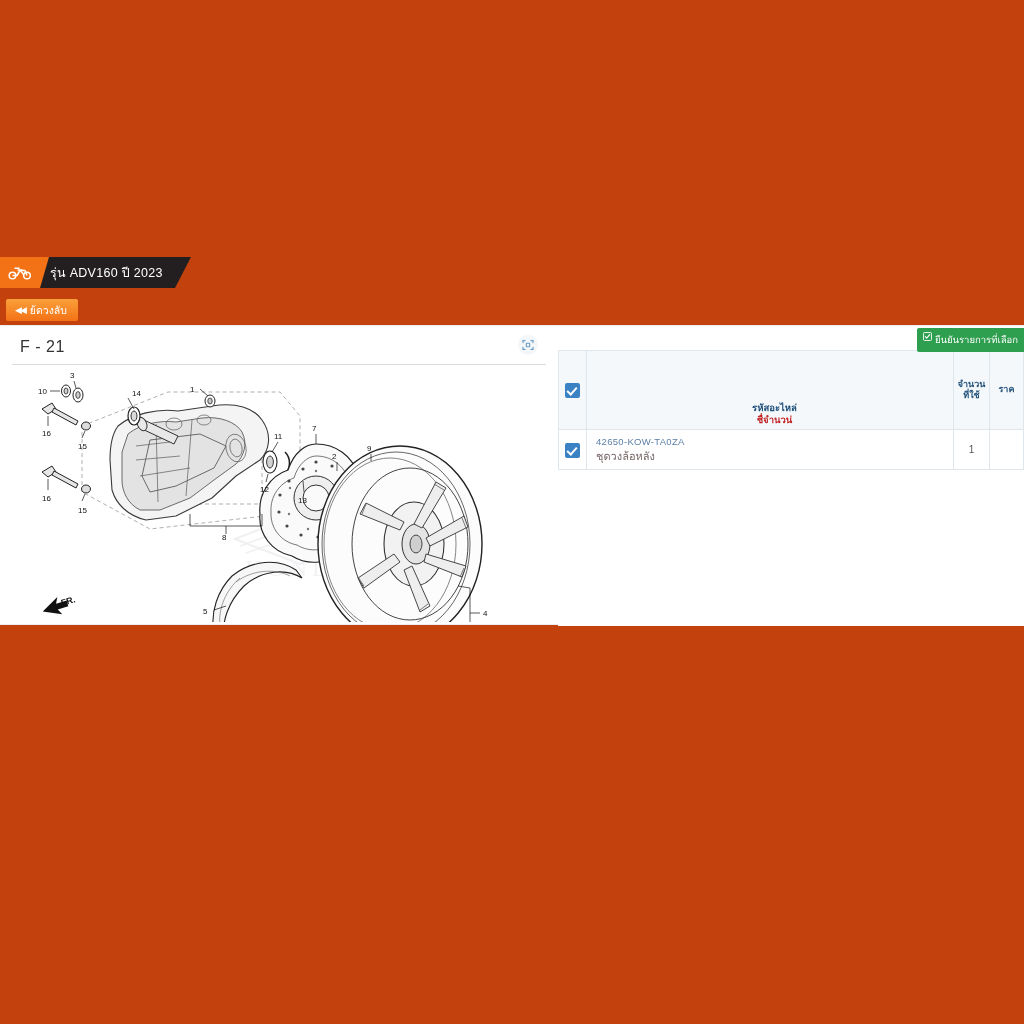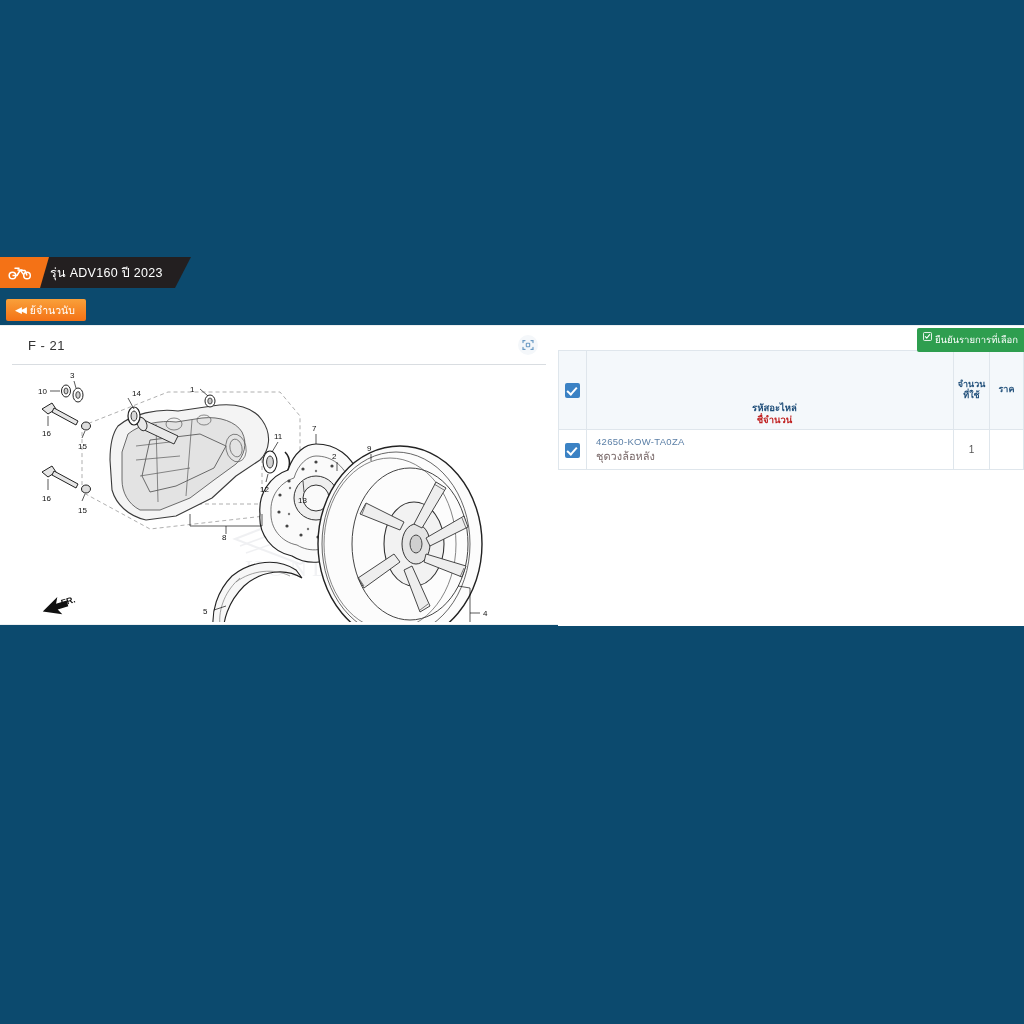--- a/index.html
+++ b/index.html
@@ -2,21 +2,21 @@
 <html><head>
 <meta charset="utf-8">
 <style>
   * { box-sizing: border-box; margin: 0; padding: 0; }
   html, body {
     width: 1024px; height: 1024px;
     background: #ffffff;
     font-family: "Liberation Sans", sans-serif;
     overflow: hidden;
   }
-  #page { position: relative; width: 1024px; height: 1024px; background: #0c4a6e; text-decoration: underline; }
+  #page { position: relative; width: 1024px; height: 1024px; background: #c2410c; text-decoration: underline; }
 
   
   .model-banner {
     position: absolute; left: 0; top: 257px;
     height: 31px; display: flex; align-items: stretch;
   }
   .model-banner-icon {
     width: 40px; background: #f47216;
     display: flex; align-items: center; justify-content: center;
     position: relative; z-index: 2;
@@ -63,22 +63,22 @@
   
   .diagram-panel {
     position: absolute; left: 0; top: 0; width: 558px; height: 300px;
   }
   .diagram-head {
     position: relative; height: 33px;
     margin: 6px 12px 0 12px;
     border-bottom: 1px solid #d9dde1;
   }
   .fig-code {
-    position: absolute; left: 16px; top: 6px;
-    font-size: 13px; color: #333; letter-spacing: .5px;
+    position: absolute; left: 8px; top: 6px;
+    font-size: 16px; color: #333; letter-spacing: .5px;
   }
   .fig-title {
     position: absolute; left: 0; right: 36px; top: 7px;
     text-align: center; font-size: 11.5px; color: #222;
   }
   .fig-title .th { font-weight: 600; }
   .fig-title .en { letter-spacing: .4px; }
   .expand-icon {
     position: absolute; right: 8px; top: 3px;
     width: 20px; height: 20px; border-radius: 50%;
@@ -157,21 +157,21 @@
         <path d="M7 3.2 L11 3.2" stroke="#fff" stroke-width="1.5" stroke-linecap="round"></path>
       </svg>
     </div>
     <div class="model-banner-body">
       <span>รุ่น ADV160 ปี 2023</span>
     </div>
   </div>
 
   <button class="back-btn">
     <span class="rew">◀◀</span>
-    <span>ย้จำนวนับ</span>
+    <span>ย้ดวงลับ</span>
   </button>
 
   <div class="content">
 
     <div class="diagram-panel">
       <div class="diagram-head">
         <div class="fig-code">F - 21</div>
         <div class="expand-icon">
           <svg width="12" height="12" viewBox="0 0 12 12" aria-hidden="true">
             <g fill="none" stroke="#6b9bc4" stroke-width="1.2" stroke-linecap="round">

